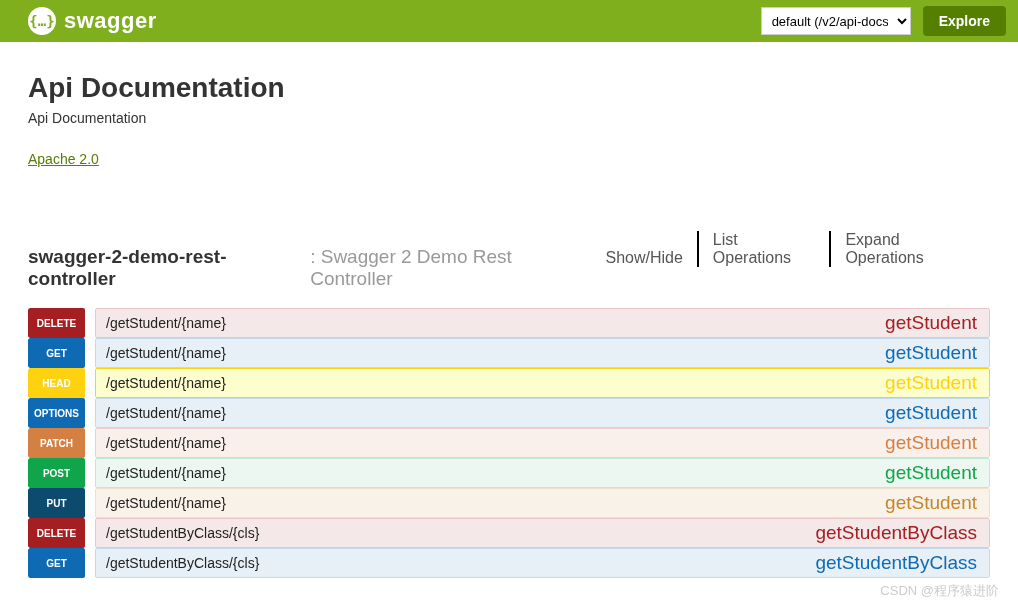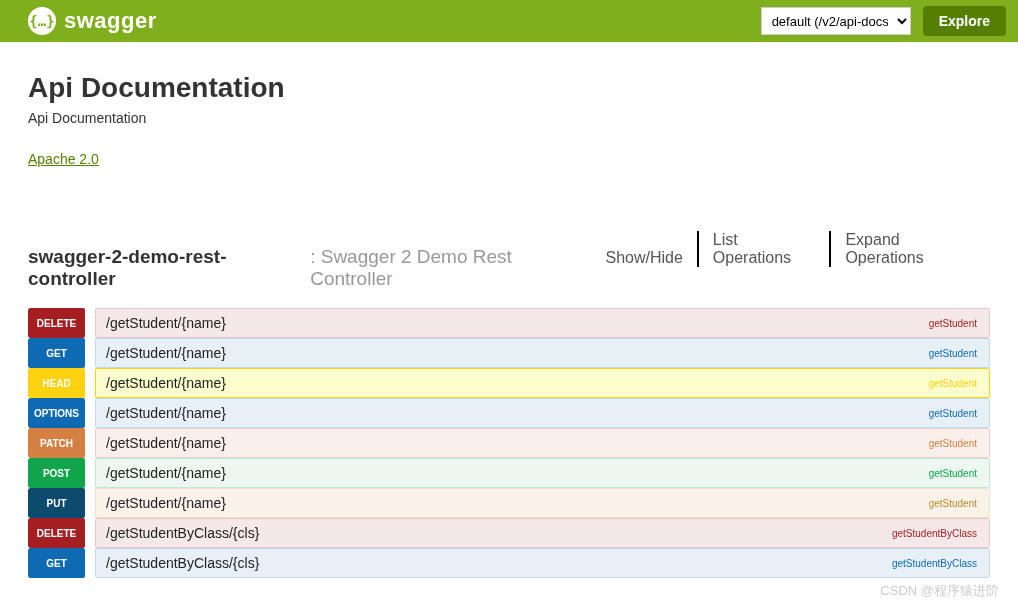--- a/index.html
+++ b/index.html
@@ -19,21 +19,21 @@
     .resource-name { font-size: 19px; font-weight: bold; color: #333; }
     .resource-desc { font-size: 19px; color: #999; margin-left: 4px; }
     .resource-controls { margin-left: auto; display: flex; align-items: flex-end; font-size: 16px; color: #666; gap: 0; margin-top: 30px; }
     .resource-controls span { padding: 0 14px; cursor: pointer; color: #555; }
     .resource-controls span + span { border-left: 2px solid #000000; }
     .operations { padding: 0 28px 10px; }
     .op-row { display: flex; align-items: stretch; margin-bottom: 0; height: 30px; border-radius: 2px; overflow: hidden; }
     .op-method { width: 57px; min-width: 57px; display: flex; align-items: center; justify-content: center; color: #fff; font-size: 10px; font-weight: bold; text-transform: uppercase; border-radius: 2px; margin-right: 10px; cursor: pointer; }
     .op-body { flex: 1; display: flex; align-items: center; padding: 0 10px 0 0; border: 1px solid; border-radius: 2px; gap: 8px; }
     .op-path { font-size: 14px; color: #222; padding-left: 10px; font-weight: 500; }
-    .op-action { margin-left: auto; font-size: 10px; cursor: pointer; padding-right: 2px; }
+    .op-action { margin-left: auto; font-size: 19px; cursor: pointer; padding-right: 2px; }
     
     .m-delete .op-method { background: #a41e22; }
     .m-delete .op-body { background: #f5e8e8; border-color: #e8c6c7; }
     .m-delete .op-action { color: #a41e22; }
     .m-get .op-method { background: #0f6ab4; }
     .m-get .op-body { background: #e7f0f7; border-color: #c3d9ec; }
     .m-get .op-action { color: #0f6ab4; }
     .m-head .op-method { background: #ffd20f; color: #fff; }
     .m-head .op-body { background: #fcffcd; border-color: #ffd20f; }
     .m-head .op-action { color: #ffd20f; }

